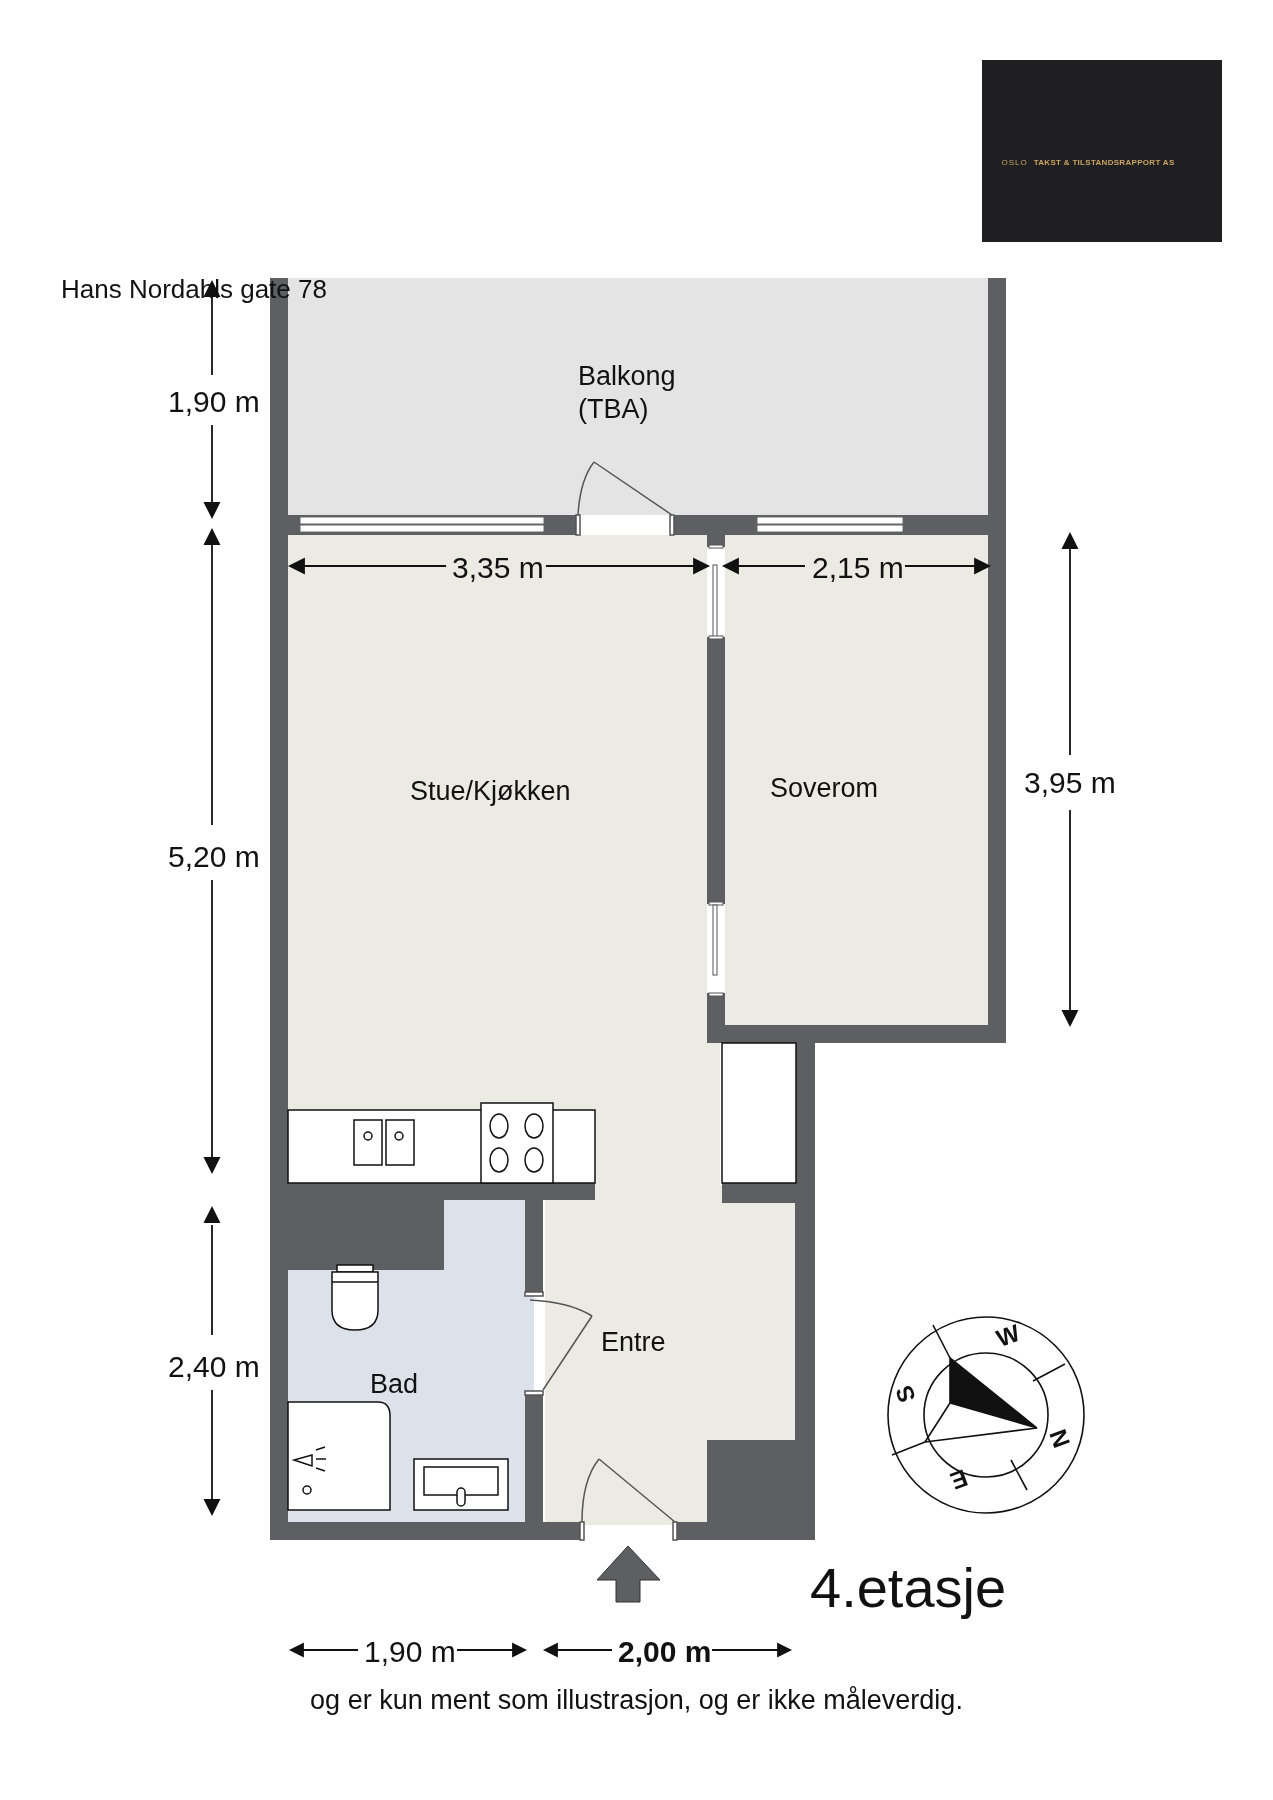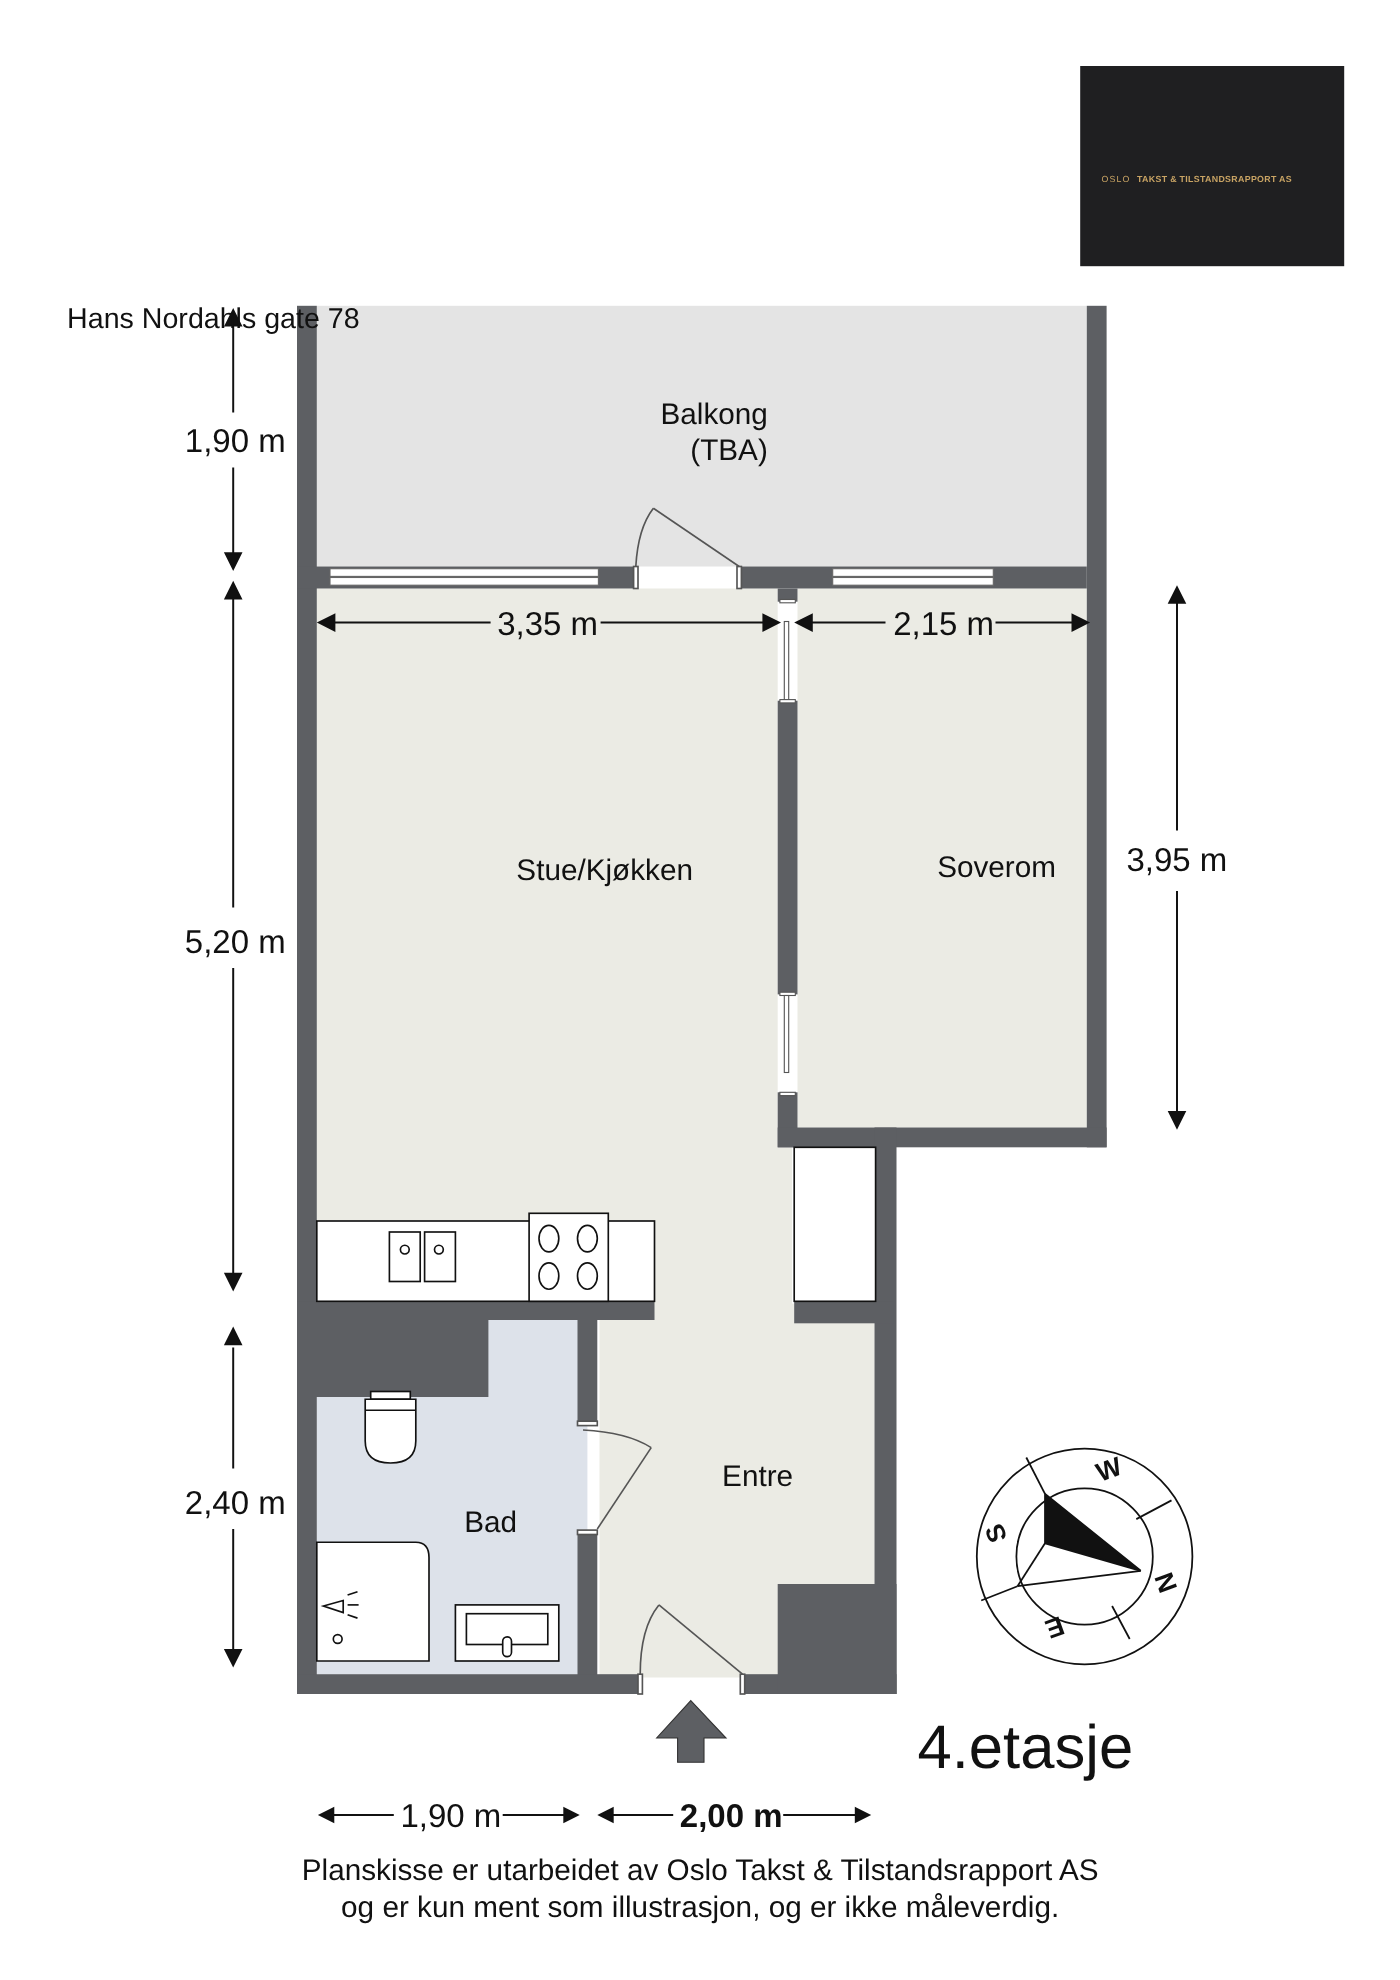--- a/index.html
+++ b/index.html
@@ -3,22 +3,22 @@
 <meta charset="utf-8">
 <style>
   html, body { margin:0; padding:0; background:#ffffff; }
   body { width:1273px; height:1800px; position:relative; overflow:hidden; font-family:"Liberation Sans", sans-serif; color:#111; }
   #plan { position:absolute; left:0; top:0; width:1273px; height:1800px; }
   .logo { position:absolute; left:982px; top:60px; width:240px; height:182px; background:#1f1f21; }
   .logo-text { position:absolute; left:0; width:212px; top:98px; text-align:center; font-size:8px; font-weight:bold; color:#c9a464; letter-spacing:0.3px; white-space:nowrap; }
   .logo-text .oslo { font-weight:normal; margin-right:6px; letter-spacing:1px; }
   .address { position:absolute; left:61px; top:242px; font-size:26px;margin-top:32px; }
   .dim-label { position:absolute; font-size:30px; background:transparent; white-space:nowrap; }
-  .room-label { position:absolute; font-size:27px; text-align:right; white-space:nowrap; line-height:33px; }
-  .floor-label { position:absolute; left:810px; top:1555px; font-size:56px; white-space:nowrap;margin-left:24px; }
+  .room-label { position:absolute; font-size:27px; text-align:left; white-space:nowrap; line-height:33px; }
+  .floor-label { position:absolute; left:810px; top:1555px; font-size:56px; white-space:nowrap; }
   .footer { position:absolute; left:0; width:1273px; top:1683px; text-align:center; font-size:27px; line-height:34px; }
 </style>
 </head>
 <body>
 
 <svg id="plan" viewBox="0 0 1273 1800" xmlns="http://www.w3.org/2000/svg">
 
   <rect x="288" y="278" width="700" height="237" fill="#e4e4e4"></rect>
   <rect x="288" y="535" width="419" height="650" fill="#ebebe4"></rect>
   <rect x="725" y="535" width="263" height="490" fill="#ebebe4"></rect>
@@ -224,15 +224,14 @@
 <div class="dim-label" style="left:168px; top:1350px;">2,40 m</div>
 <div class="dim-label" style="left:452px; top:551px;">3,35 m</div>
 <div class="dim-label" style="left:812px; top:551px;">2,15 m</div>
 <div class="dim-label" style="left:1024px; top:766px;">3,95 m</div>
 <div class="dim-label" style="left:364px; top:1635px;">1,90 m</div>
 <div class="dim-label" style="left:618px; top:1635px;font-weight:bold;">2,00 m</div>
 
 <div class="floor-label">4.etasje</div>
 
 <div class="footer">
-  <div>Planskisse er utarbeidet av Oslo Takst &amp; Tilstandsrapport AS</div>
   <div>og er kun ment som illustrasjon, og er ikke måleverdig.</div>
 </div>
 
 </body></html>

